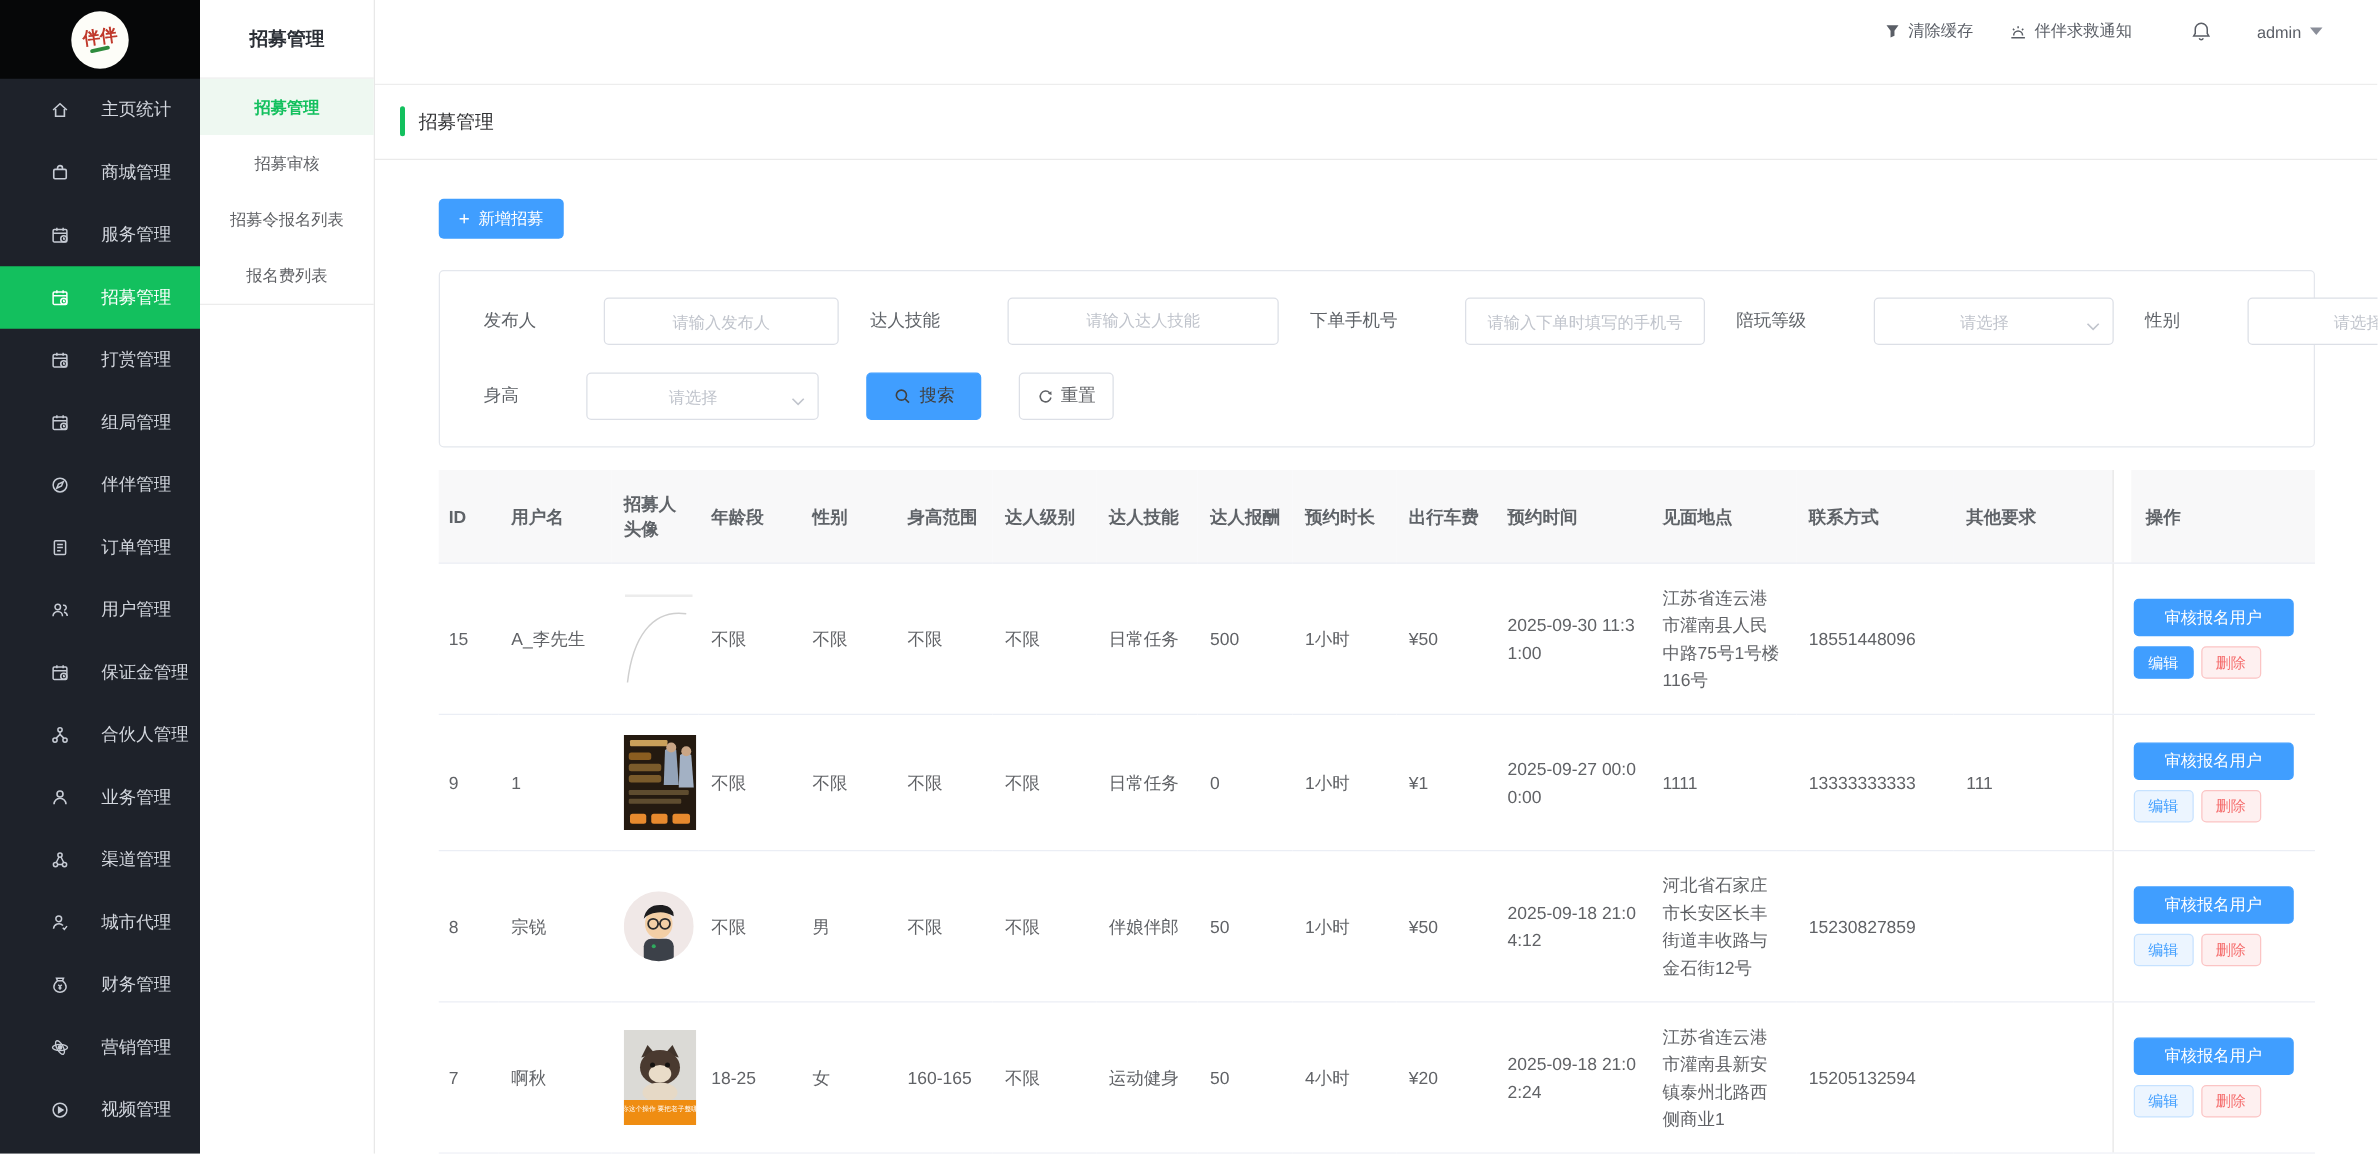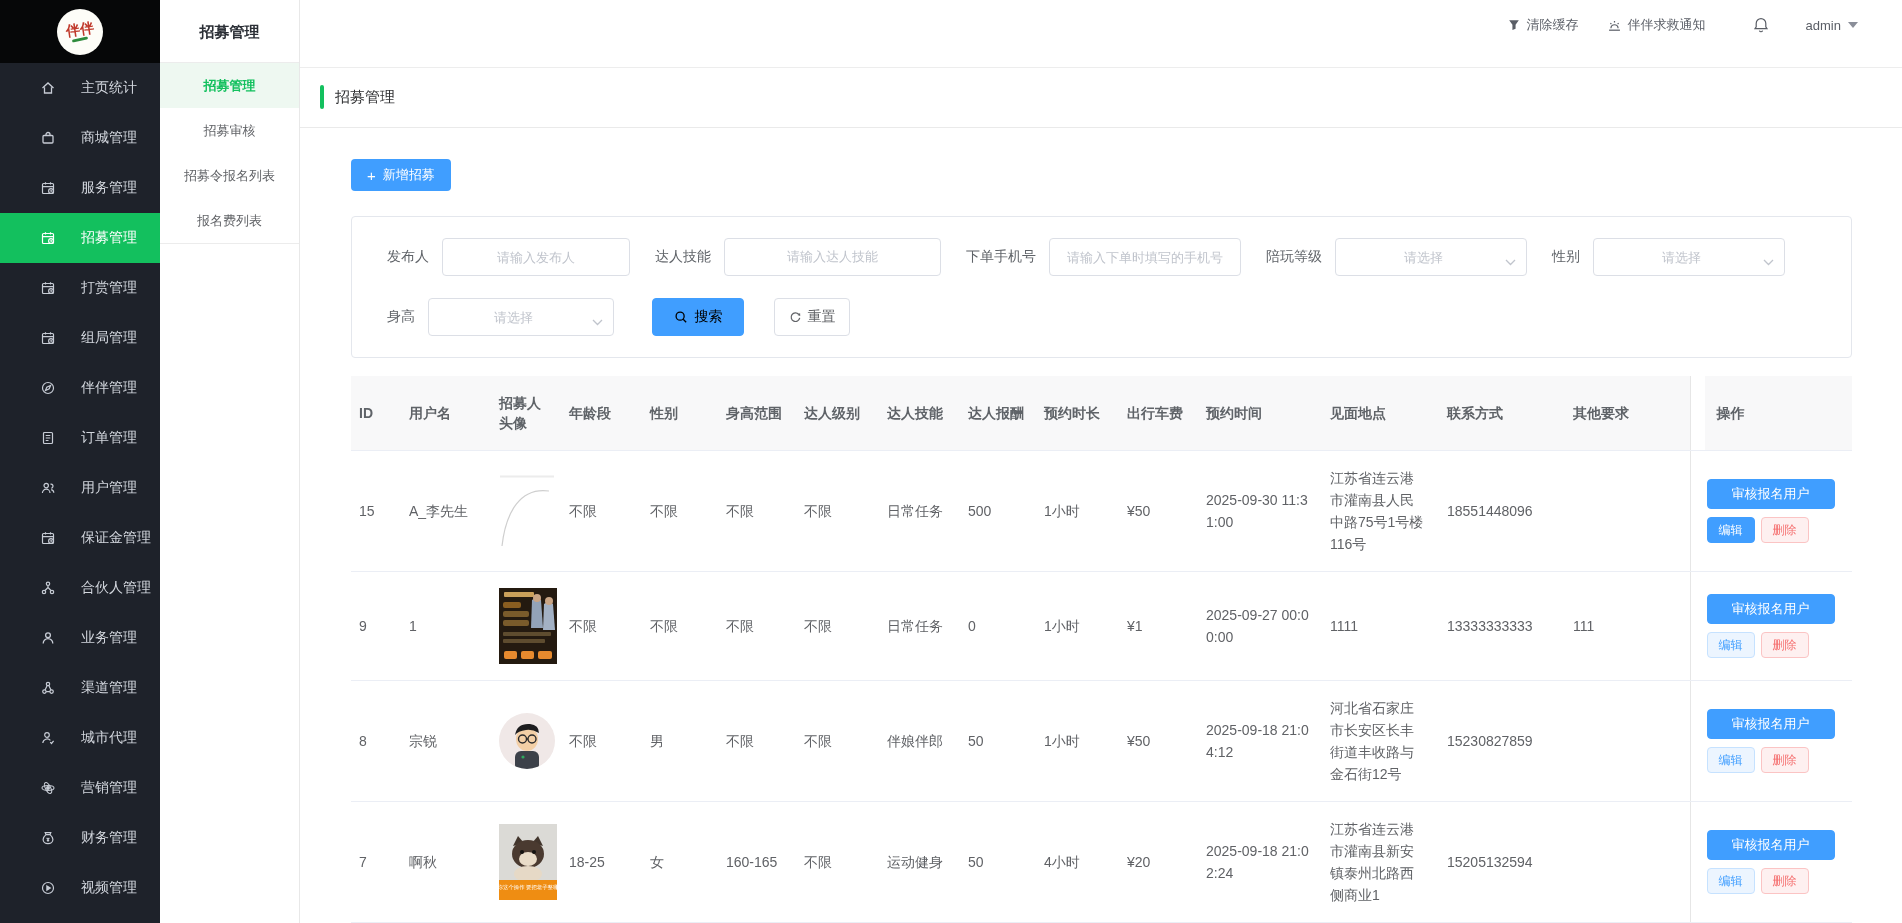--- a/index.html
+++ b/index.html
@@ -45,33 +45,33 @@
   .content { padding:31px 50px 0 51px; }
 
   .btn-add { height:32px; background:#409eff; color:#fff; border:none; border-radius:4px;
     padding:0 16px; font-size:13px; display:inline-flex; align-items:center; gap:7px; cursor:pointer; font-family:inherit; }
   .btn-add .plus { font-size:15px; line-height:1; }
 
   
   .filter-card { margin-top:25px; border:1px solid #e4e7ed; border-radius:4px; padding:21px 20px 21px 35px; }
   .frow { display:flex; align-items:center; }
   .frow + .frow { margin-top:22px; }
-  .fgroup { display:flex; align-items:center; margin-right:25px; }
+  .fgroup { display:flex; align-items:center; margin-right:25px;gap:41px; }
   .flabel { font-size:14px; color:#5f6368; margin-right:13px; white-space:nowrap; }
   .tinput { height:38px; border:1px solid #dcdfe6; border-radius:4px; padding:0 13px; font-size:13px; color:#606266; outline:none; font-family:inherit;text-align:center; }
   .tinput::placeholder { color:#c0c4cc; }
   .fselect { position:relative; display:inline-flex; }
   .fselect .tinput { padding-right:28px; width:100%; }
   .fselect .chev { position:absolute; right:11px; top:14px; pointer-events:none; color:#c0c4cc; }
   .daterange { width:340px; height:38px; border:1px solid #dcdfe6; border-radius:4px; display:flex; align-items:center; padding:0 10px; }
   .daterange .cal { color:#c0c4cc; display:inline-flex; margin:0 4px 0 4px; }
   .dr-input { border:none; outline:none; width:118px; text-align:center; font-size:13px; color:#606266; font-family:inherit; }
   .dr-input::placeholder { color:#c0c4cc; }
   .dr-sep { font-size:13px; color:#606266; padding:0 6px; }
-  .btn-search { height:38px; width:92px; margin-left:13px; background:#409eff; border:1px solid #409eff; color:#000000; border-radius:4px;
+  .btn-search { height:38px; width:92px; margin-left:13px; background:#409eff; border:1px solid #409eff; color:#404040; border-radius:4px;
     font-size:14px; display:inline-flex; align-items:center; justify-content:center; gap:7px; cursor:pointer; font-family:inherit; }
   .btn-reset { height:38px; width:76px; margin-left:30px; background:#fff; border:1px solid #dcdfe6; color:#606266; border-radius:4px;
     font-size:14px; display:inline-flex; align-items:center; justify-content:center; gap:6px; cursor:pointer; font-family:inherit; }
 
   
   .table-wrap { margin-top:18px; }
   table { width:1501px; table-layout:fixed; border-collapse:collapse; font-size:14px; }
   thead th { background:#f8f8f9; color:#5f6368; font-weight:bold; text-align:left; padding:17px 10px; line-height:20px; border-bottom:1px solid #ebeef5; vertical-align:middle; }
   tbody td { padding:16px 10px; border-bottom:1px solid #ebeef5; vertical-align:middle; line-height:22px; color:#606266; word-break:break-all; }
   th.c-id, td.c-id { padding-left:8px; }
@@ -239,37 +239,37 @@
             <svg viewBox="0 0 16 16" fill="none" stroke="currentColor" stroke-width="1.2">
               <circle cx="7" cy="5" r="2.3"></circle>
               <path d="M2.8 13a4.4 4.4 0 0 1 7.6-2.6"></path>
               <path d="M10.2 12.2l1.3 1.3 2.1-2.6"></path>
             </svg>
           </span>
           <span>城市代理</span>
         </div>
       <div class="side-item">
           <span class="mi">
+            <svg viewBox="0 0 16 16" fill="none" stroke="currentColor" stroke-width="1.2">
+              <path d="M6 4.6L5.2 2.6h5.6L10 4.6"></path>
+              <path d="M6 4.6h4c2 1.6 2.9 3.3 2.9 5a4.9 4.1 0 0 1-9.8 0c0-1.7.9-3.4 2.9-5z"></path>
+              <path d="M6.6 7.8L8 9.2l1.4-1.4M8 9.2v2.6M6.8 10.4h2.4"></path>
+            </svg>
+          </span>
+          <span>财务管理</span>
+        </div>
+      <div class="side-item">
+          <span class="mi">
             <svg viewBox="0 0 16 16" fill="none" stroke="currentColor" stroke-width="1.1">
               <circle cx="8" cy="8" r="1.4" fill="currentColor"></circle>
               <ellipse cx="8" cy="8" rx="6" ry="2.5"></ellipse>
               <ellipse cx="8" cy="8" rx="6" ry="2.5" transform="rotate(62 8 8)"></ellipse>
             </svg>
           </span>
           <span>营销管理</span>
-        </div>
-      <div class="side-item">
-          <span class="mi">
-            <svg viewBox="0 0 16 16" fill="none" stroke="currentColor" stroke-width="1.2">
-              <path d="M6 4.6L5.2 2.6h5.6L10 4.6"></path>
-              <path d="M6 4.6h4c2 1.6 2.9 3.3 2.9 5a4.9 4.1 0 0 1-9.8 0c0-1.7.9-3.4 2.9-5z"></path>
-              <path d="M6.6 7.8L8 9.2l1.4-1.4M8 9.2v2.6M6.8 10.4h2.4"></path>
-            </svg>
-          </span>
-          <span>财务管理</span>
         </div>
       <div class="side-item">
           <span class="mi">
             <svg viewBox="0 0 16 16" fill="none" stroke="currentColor" stroke-width="1.2">
               <circle cx="8" cy="8" r="5.5"></circle>
               <path d="M6.9 5.9l3.4 2.1-3.4 2.1z" fill="currentColor"></path>
             </svg>
           </span>
           <span>视频管理</span>
         </div>

